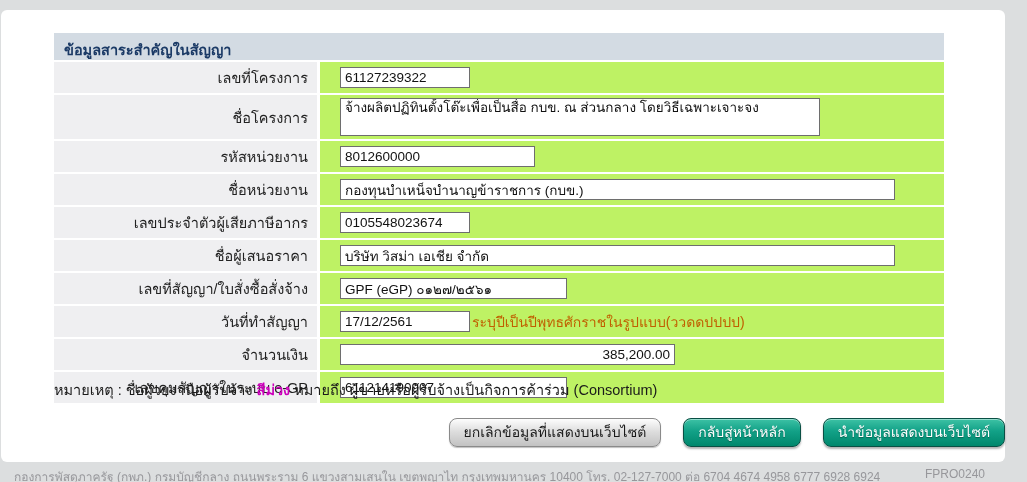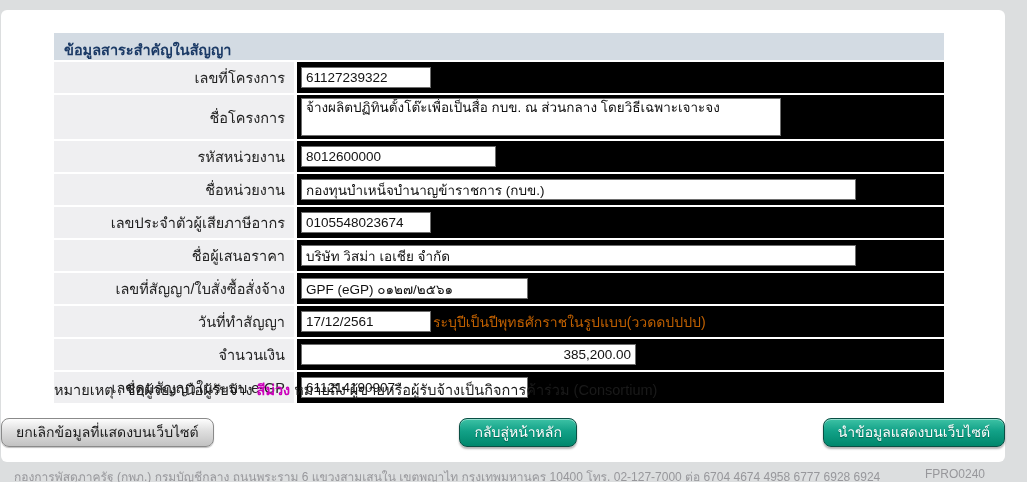--- a/index.html
+++ b/index.html
@@ -13,46 +13,46 @@
     position:absolute; left:1px; top:10px; width:1004px; height:452px;
     background:#ffffff; border-radius:6px;
   }
   .form-table { position:absolute; left:53px; top:23px; width:890px; }
   .table-header {
     background:#d3dbe3; color:#1b3a66; font-weight:bold; font-size:14.5px;
     padding:5px 10px; height:27px;
   }
   .row { display:flex; margin-top:2px; }
   .cell-label {
-    width:240px; background:#efeff1; display:flex; align-items:center;
+    width:263px; background:#efeff1; display:flex; align-items:center;
     justify-content:flex-end; padding:4px 9px 4px 4px;
     font-size:14.5px; color:#222; min-height:27px; text-align:right;
   }
   .cell-value {
-    flex:1; background:#000000; margin-left:3px; display:flex;
-    align-items:center; padding:3px 6px 3px 4px; min-height:27px;
+    flex:1; background:#bef264; margin-left:3px; display:flex;
+    align-items:center; padding:3px 6px 3px 20px; min-height:27px;
   }
   input.fld, textarea.fld {
     border:1px solid #6e6e6e; background:#ffffff; height:21px;
     font-family:"Liberation Sans","DejaVu Sans",sans-serif;
     font-size:13.5px; color:#111; padding:1px 4px; outline:none;
   }
   textarea.fld { height:38px; resize:none; line-height:16px; }
   .w130{width:130px;} .w195{width:195px;} .w225{width:227px;}
   .w335{width:335px;} .w480{width:480px;} .w555{width:555px;}
   .num-right{ text-align:right; }
   .hint { color:#c06000; font-size:14px; margin-left:2px; white-space:nowrap; }
   .note-line {
     position:absolute; left:53px; top:368px; font-size:14.5px; color:#1a1a1a;
     white-space:nowrap;
   }
   .note-highlight { color:#cc00bb; font-weight:bold; }
   .buttons {
     position:absolute; left:0; top:408px; width:1004px;
-    display:flex; justify-content:space-between; gap:22px;
+    display:flex; justify-content:flex-end; gap:22px;
   }
   .btn {
     height:29px; border-radius:8px; font-size:14px; cursor:pointer;
     font-family:"Liberation Sans","DejaVu Sans",sans-serif;
     padding:2px 14px 4px 14px; white-space:nowrap;
   }
   .btn-gray {
     background:linear-gradient(#fdfdfd,#dedede 45%,#c2c2c2);
     border:1px solid #8a8a8a; color:#1a1a1a;
     box-shadow:0 1px 1px rgba(0,0,0,.25);

